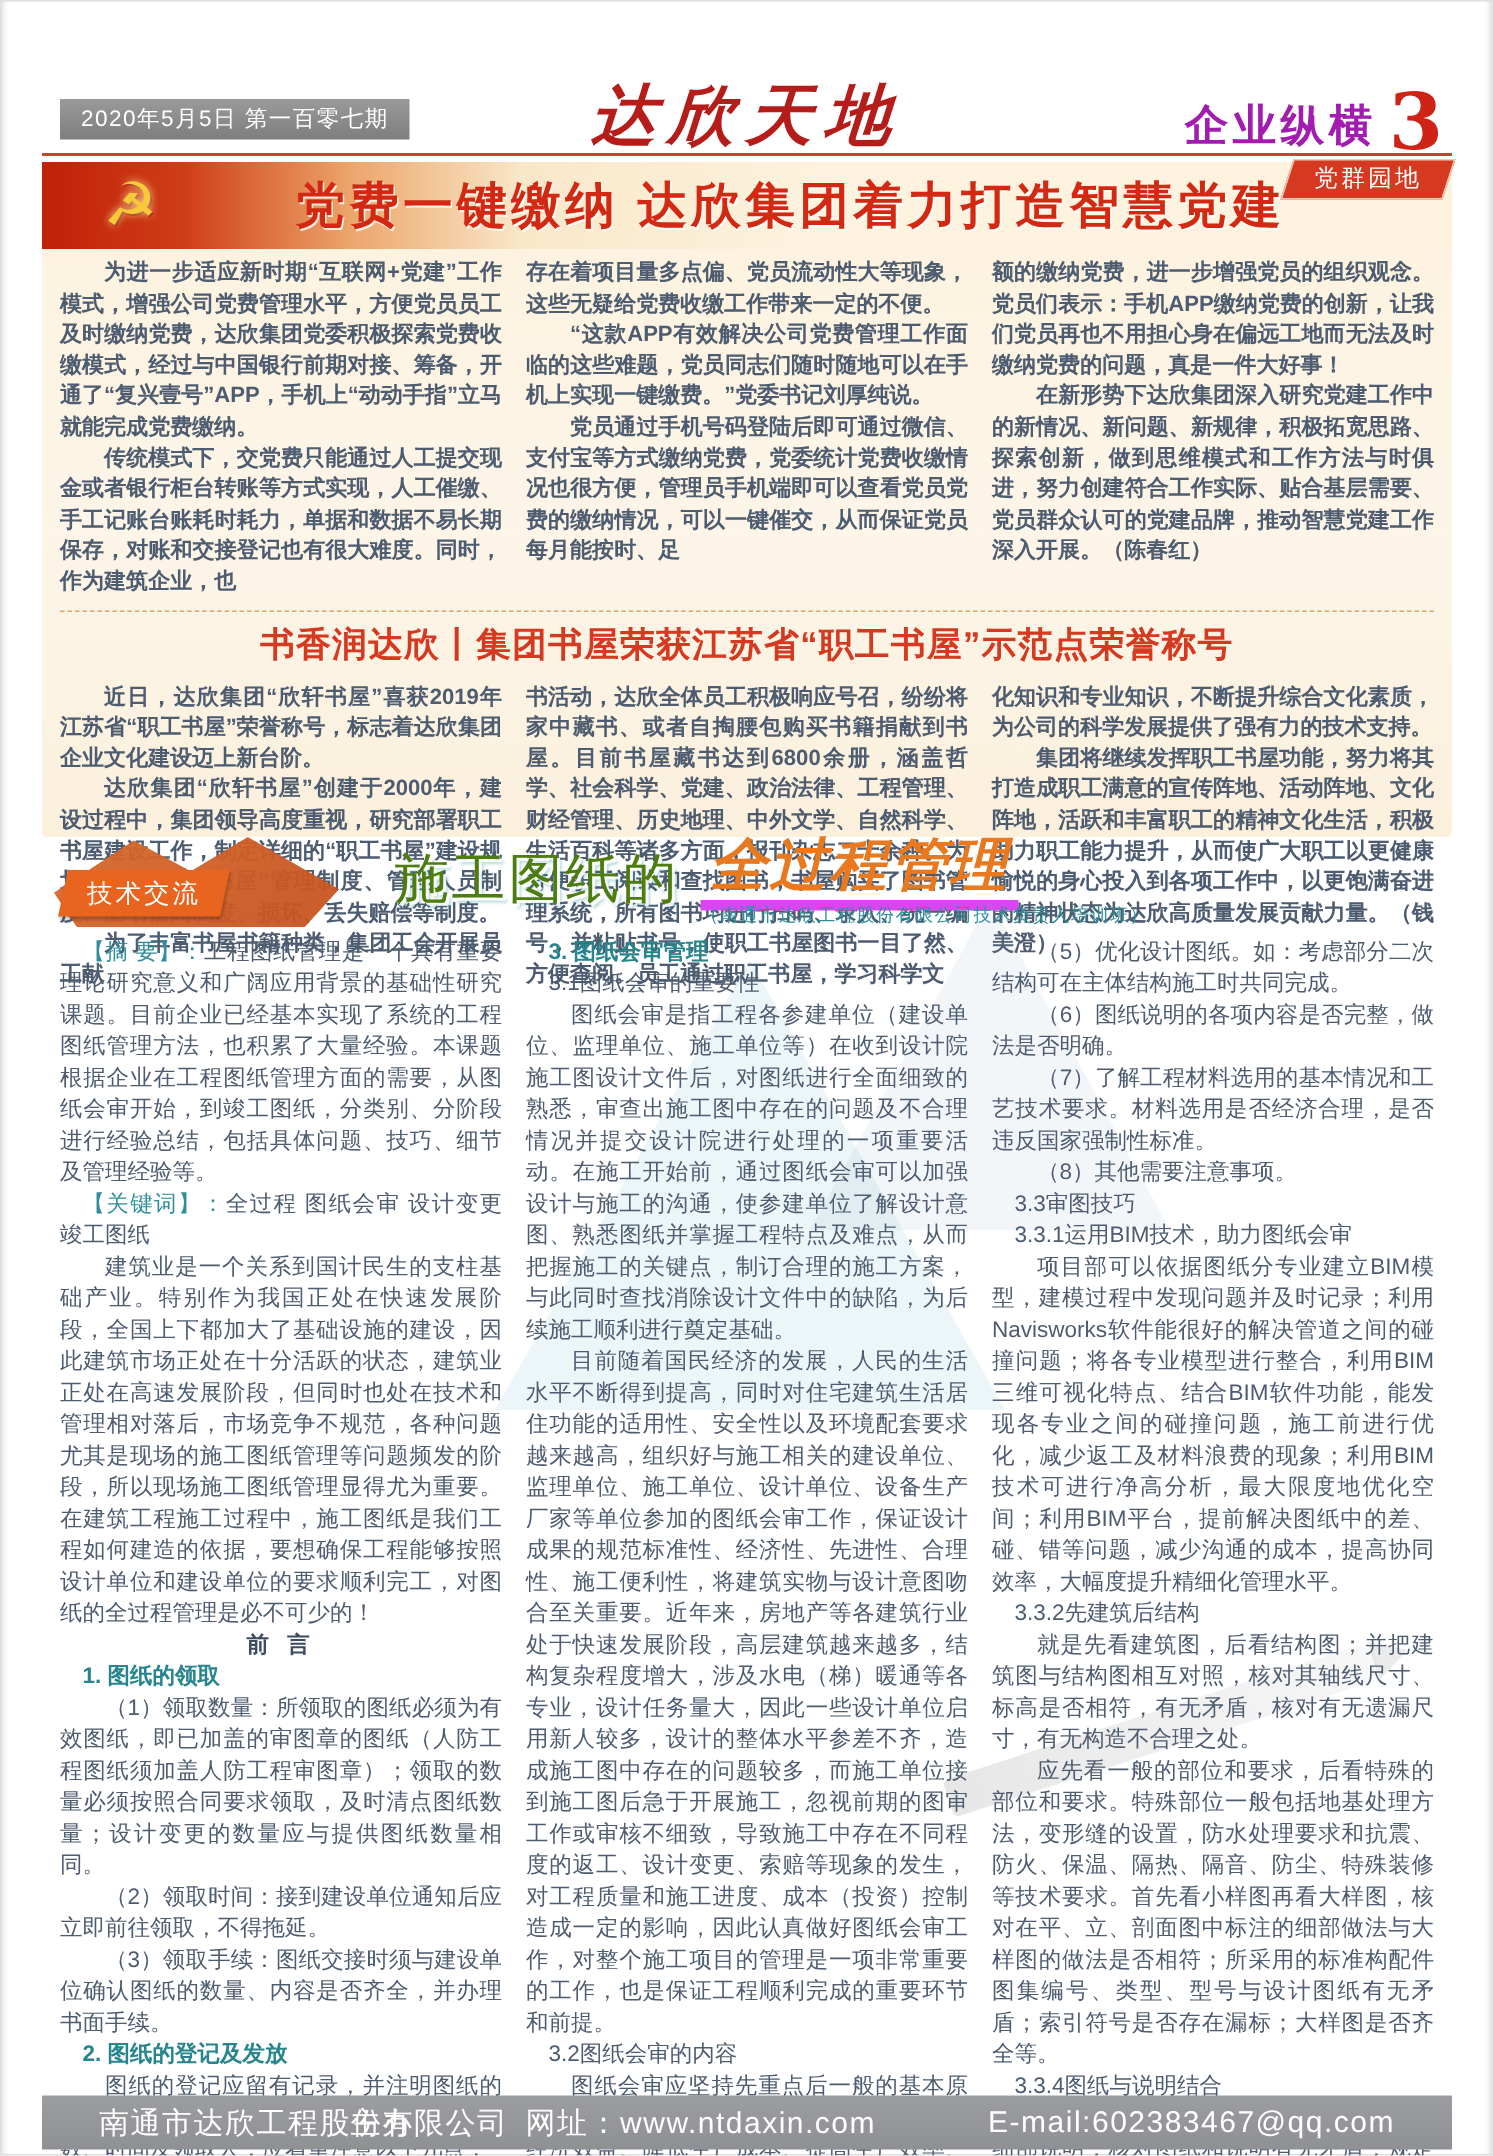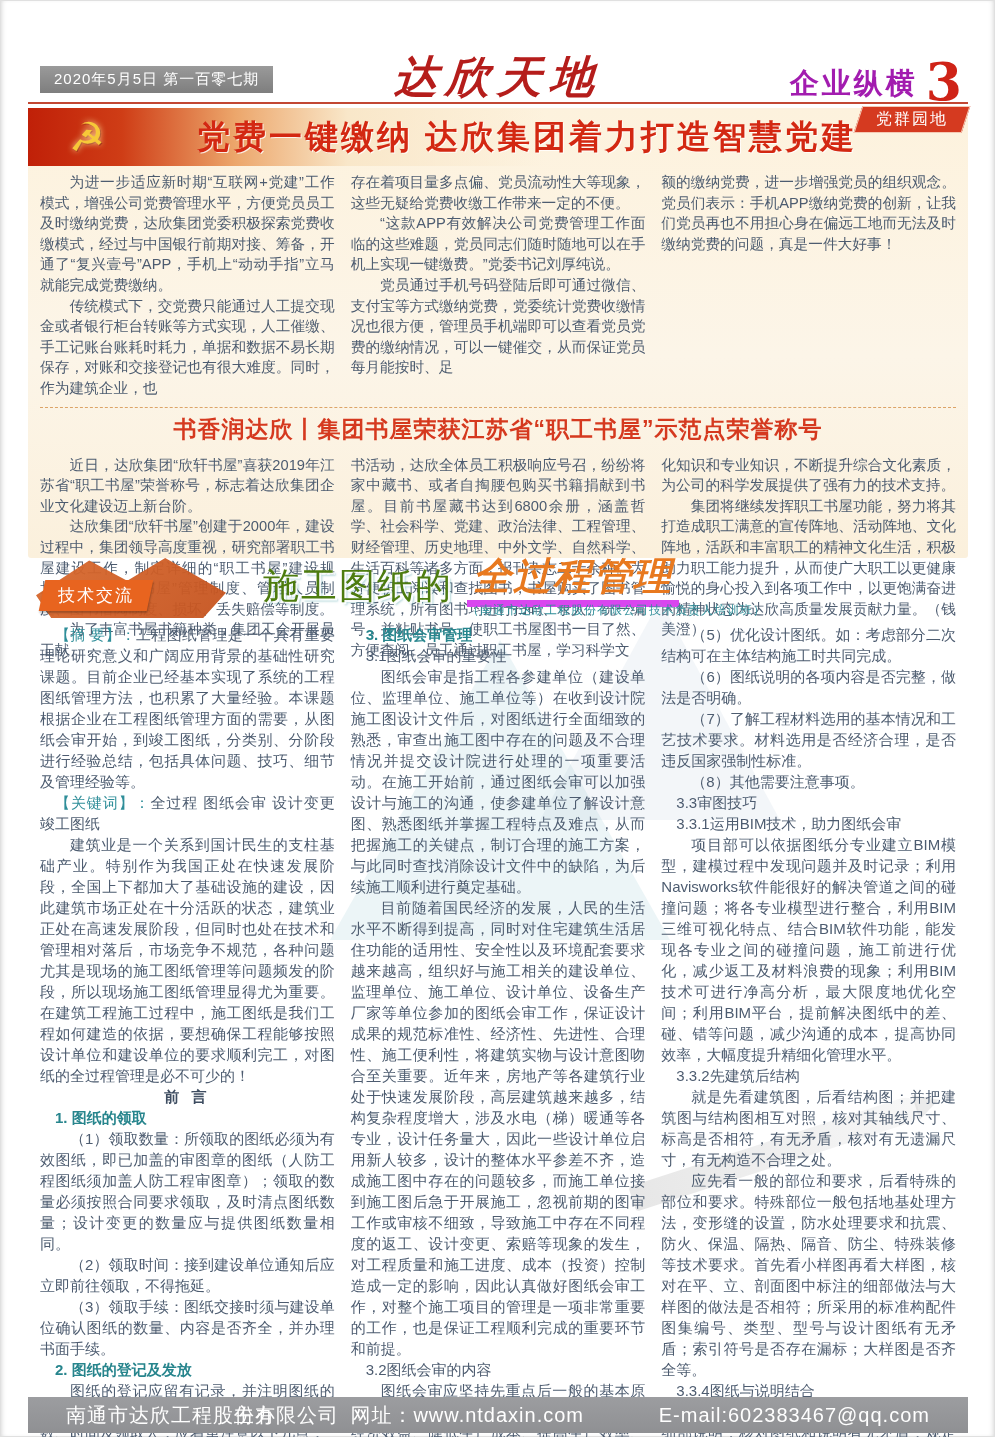--- a/index.html
+++ b/index.html
@@ -56,21 +56,21 @@
     position:absolute; top:-2px; right:2px;
     background:#d53a20; transform:skewX(-18deg);
     padding:3px 18px; box-shadow:inset 0 0 0 1px #f5c9b4;
   }
   .tag-party span{display:inline-block; transform:skewX(18deg); color:#fff; font-size:16px; letter-spacing:2px;}
   
   .cols{display:flex; gap:16px;}
   .col{flex:1 1 0; text-align:justify;}
   .para{margin:0; color:#4d5c70;}
   .a12 .para{font-size:14.7px; line-height:20.6px;}
-  .a12{padding:6px 12px 4px 12px;}
+  .a12{padding:6px 12px 4px 12px;font-weight:bold;}
   .p{text-indent:2em;}
   .cont{text-indent:0;}
   .divider{border:none; border-top:1px dashed #dca467; margin:4px 12px;}
   .a2-title{
     text-align:center; font-weight:bold; font-size:23px; color:#d5391f;
     letter-spacing:1px; margin:6px 0 4px 0; white-space:nowrap;
   }
   
   .a3-head{position:absolute; left:28px; right:27px; top:562px; height:58px;}
   .tech-tag{position:absolute; left:8px; top:-4px; width:200px; height:62px;}
@@ -158,20 +158,21 @@
           <p class="para p">为进一步适应新时期“互联网+党建”工作模式，增强公司党费管理水平，方便党员员工及时缴纳党费，达欣集团党委积极探索党费收缴模式，经过与中国银行前期对接、筹备，开通了“复兴壹号”APP，手机上“动动手指”立马就能完成党费缴纳。</p>
           <p class="para p">传统模式下，交党费只能通过人工提交现金或者银行柜台转账等方式实现，人工催缴、手工记账台账耗时耗力，单据和数据不易长期保存，对账和交接登记也有很大难度。同时，作为建筑企业，也</p>
         </div>
         <div class="col">
           <p class="para cont">存在着项目量多点偏、党员流动性大等现象，这些无疑给党费收缴工作带来一定的不便。</p>
           <p class="para p">“这款APP有效解决公司党费管理工作面临的这些难题，党员同志们随时随地可以在手机上实现一键缴费。”党委书记刘厚纯说。</p>
           <p class="para p">党员通过手机号码登陆后即可通过微信、支付宝等方式缴纳党费，党委统计党费收缴情况也很方便，管理员手机端即可以查看党员党费的缴纳情况，可以一键催交，从而保证党员每月能按时、足</p>
         </div>
         <div class="col">
           <p class="para cont">额的缴纳党费，进一步增强党员的组织观念。党员们表示：手机APP缴纳党费的创新，让我们党员再也不用担心身在偏远工地而无法及时缴纳党费的问题，真是一件大好事！</p>
+          <p class="para p">在新形势下达欣集团深入研究党建工作中的新情况、新问题、新规律，积极拓宽思路、探索创新，做到思维模式和工作方法与时俱进，努力创建符合工作实际、贴合基层需要、党员群众认可的党建品牌，推动智慧党建工作深入开展。（陈春红）</p>
         </div>
       </div>
 
     <hr class="divider">
 
     <div class="a2-title">书香润达欣丨集团书屋荣获江苏省“职工书屋”示范点荣誉称号</div>
 
     <div class="cols a12">
         <div class="col">
           <p class="para p">近日，达欣集团“欣轩书屋”喜获2019年江苏省“职工书屋”荣誉称号，标志着达欣集团企业文化建设迈上新台阶。</p>

